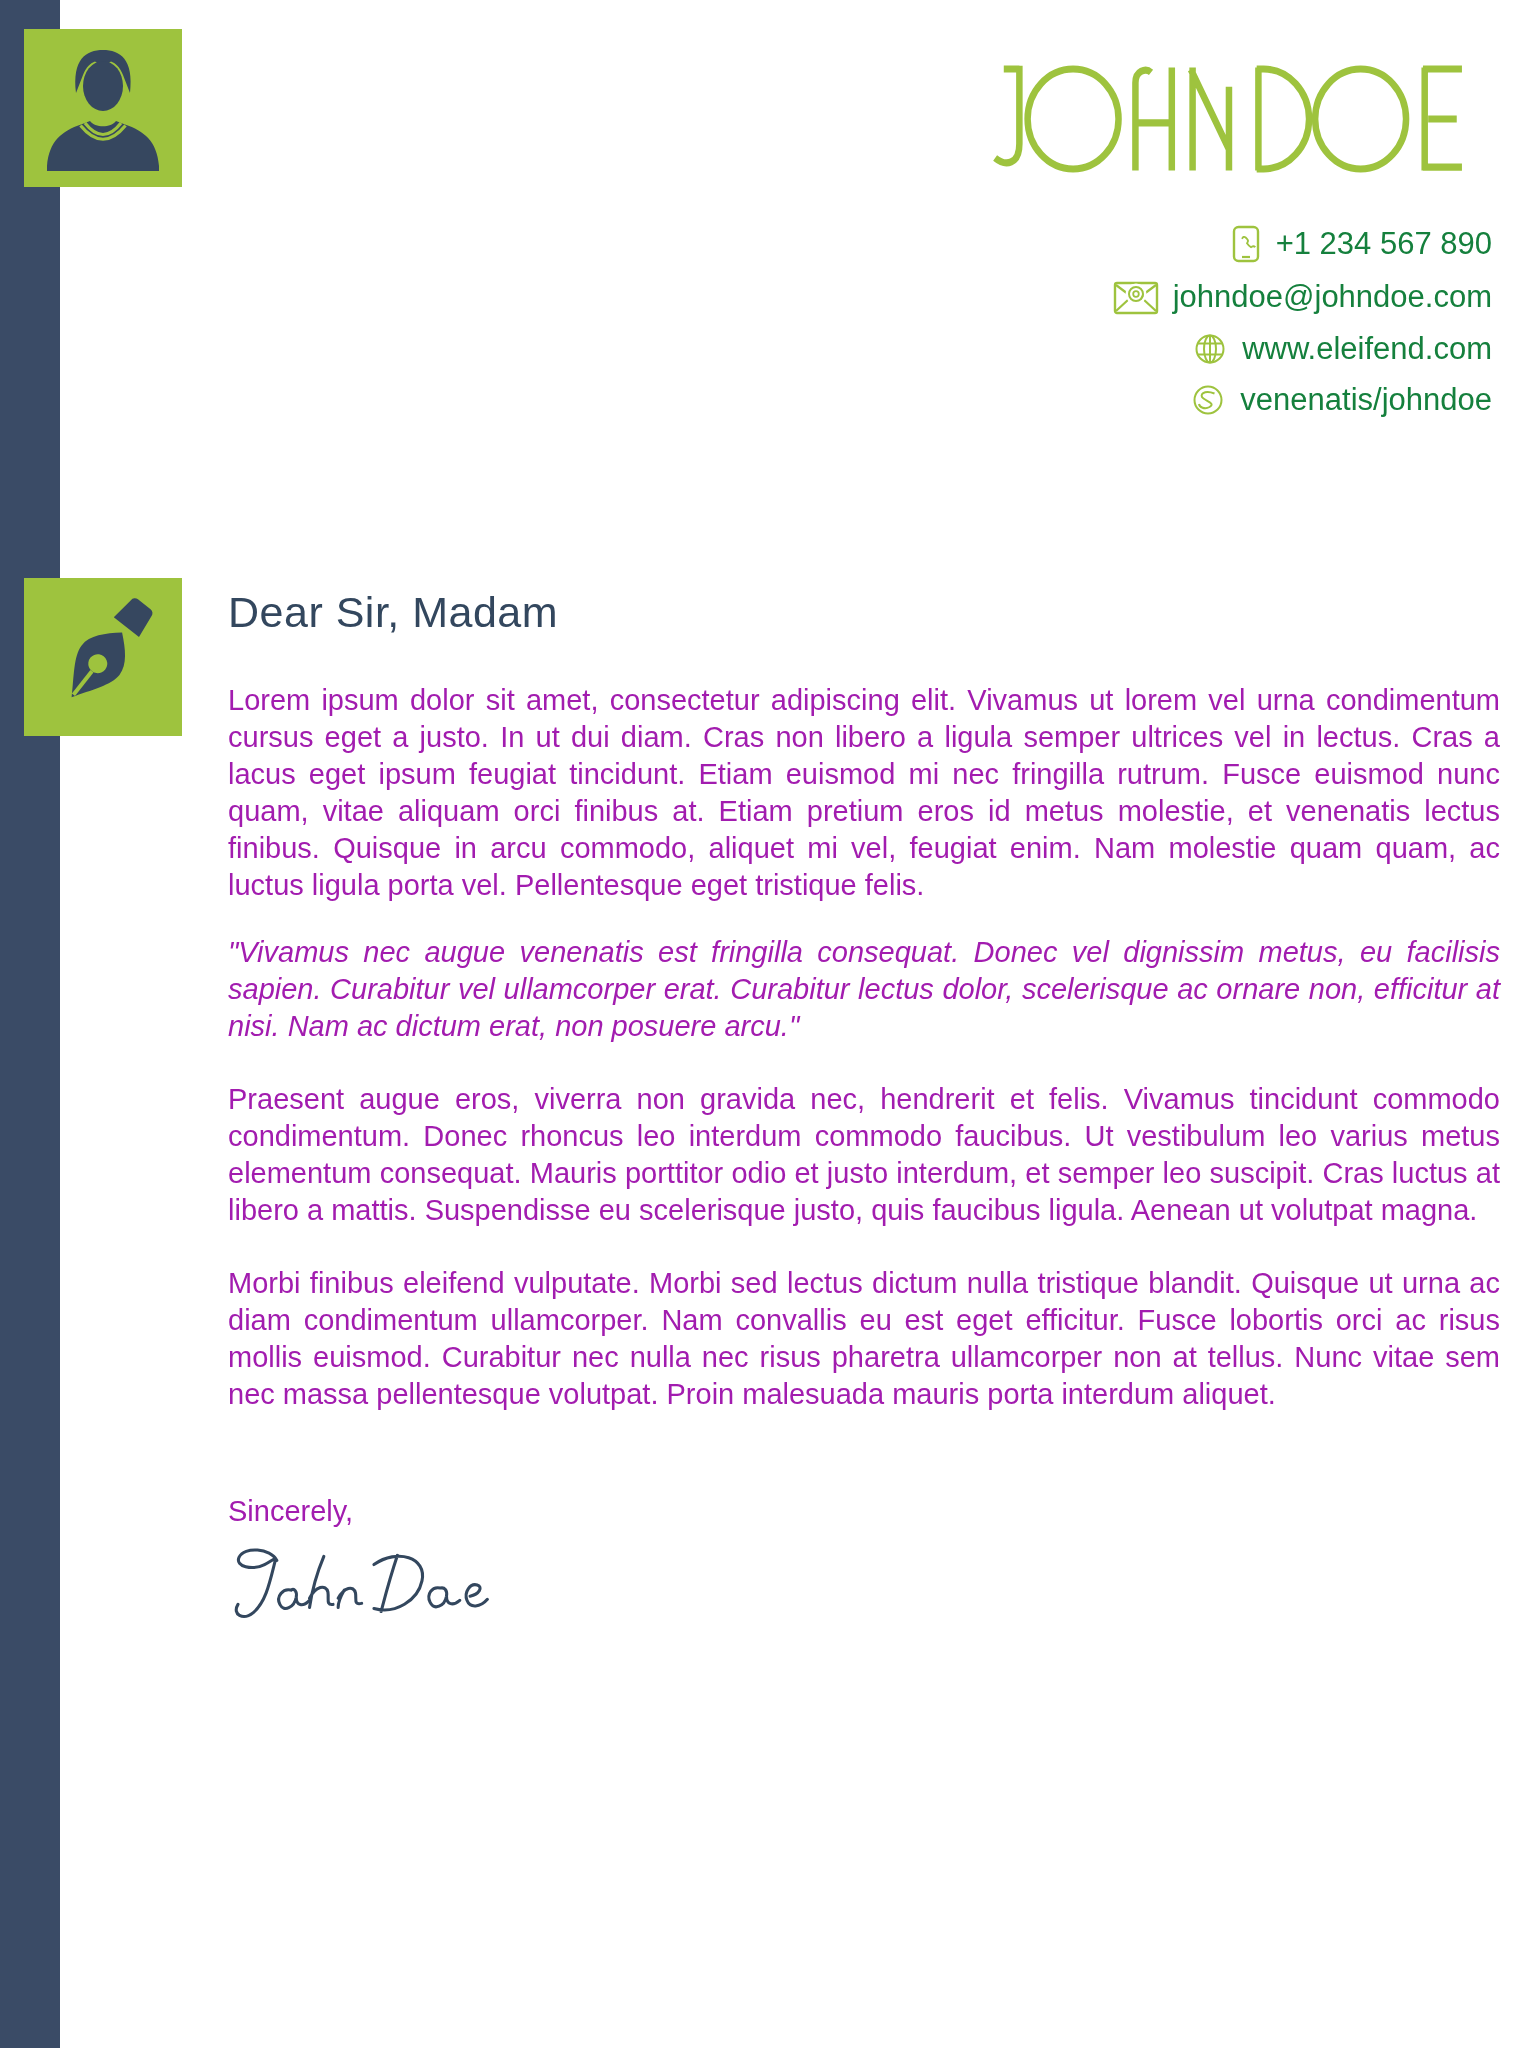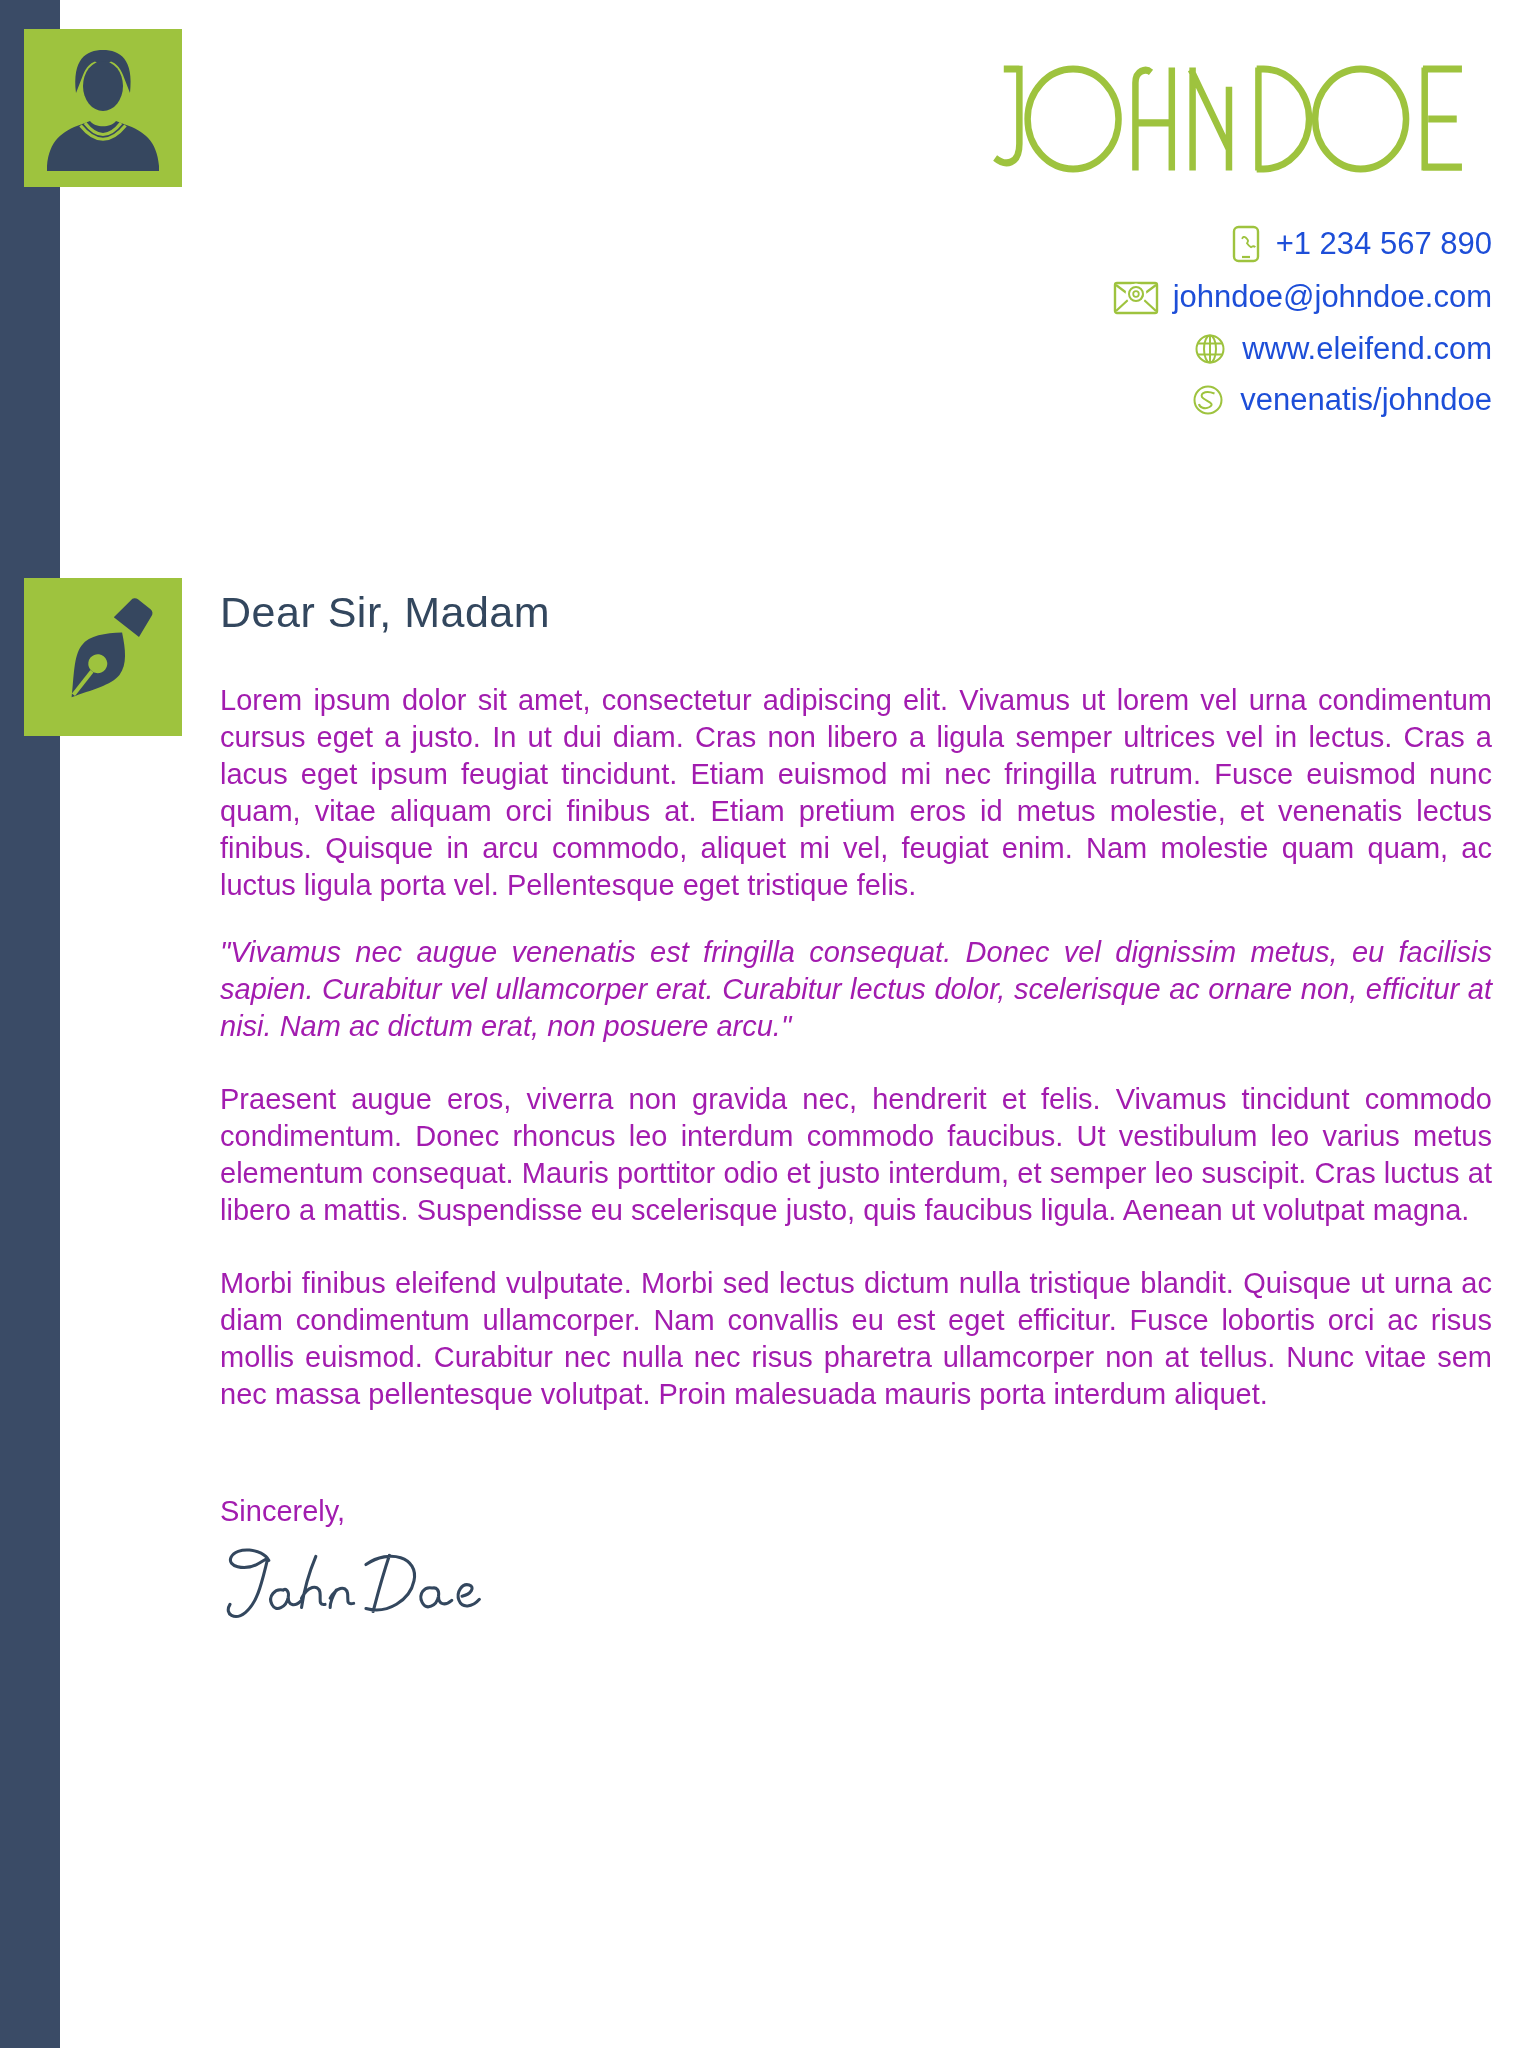--- a/index.html
+++ b/index.html
@@ -11,24 +11,24 @@
   .sidebar{position:absolute; left:0; top:0; width:60px; height:2048px; background:#3a4b66;}
   .accent-box{position:absolute; left:24px; width:158px; height:158px; background:#9ec33e; z-index:2;}
   .avatar-box{top:29px;}
   .pen-box{top:578px;}
   .accent-box svg{display:block;}
 
   .name-title{position:absolute; left:983px; top:60px; width:485px; height:118px;}
   .sr{position:absolute; width:1px; height:1px; overflow:hidden; clip:rect(0 0 0 0); white-space:nowrap;}
 
   .contacts{position:absolute; top:224px; right:44px; display:flex; flex-direction:column; align-items:flex-end; gap:13px;}
-  .contact-row{display:flex; align-items:center; gap:13px; font-size:31px; line-height:38px; color:#1d4ed8;}
+  .contact-row{display:flex; align-items:center; gap:13px; font-size:31px; line-height:38px; color:#15803d;}
   .contact-row .cicon{display:flex; align-items:center; justify-content:center;}
 
-  .letter{position:absolute; left:220px; top:588px; width:1272px;}
+  .letter{position:absolute; left:228px; top:588px; width:1272px;}
   .salutation{font-size:43px; line-height:48px; font-weight:400; margin:0; color:#33475e; letter-spacing:0.5px;}
   .letter p{font-size:29px; line-height:37px; text-align:justify; margin:0; color:#a21caf;}
   .p1{margin-top:46px !important;}
   .quote{margin-top:30px !important; font-style:italic;}
   .quote-attrib{margin-top:6px !important; text-align:right !important;}
   .p2{margin-top:36px !important;}
   .p3{margin-top:36px !important;}
   .closing{margin-top:80px !important; text-align:center;}
   .signature-svg{display:block; margin-top:10px; margin-left:-6px;}
 </style>

